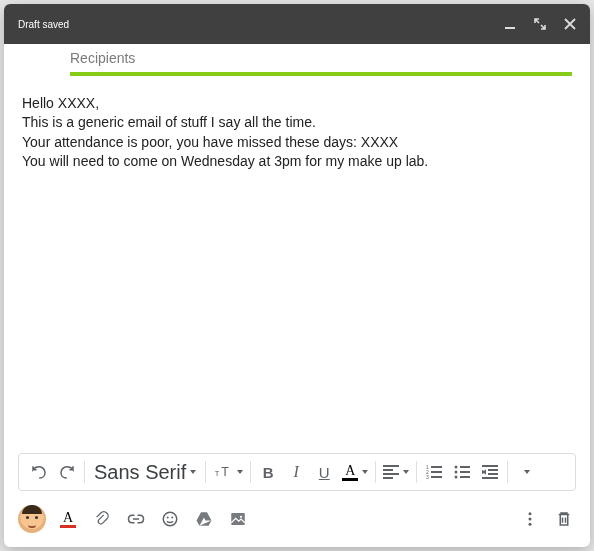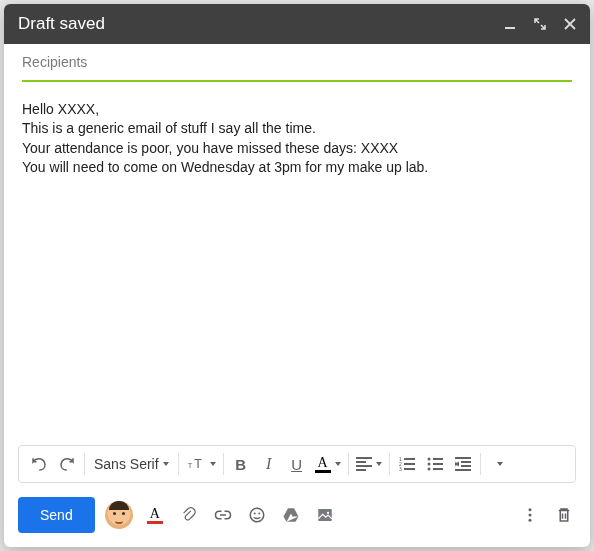--- a/index.html
+++ b/index.html
@@ -22,37 +22,37 @@
     flex-direction: column;
     overflow: hidden;
   }
   .titlebar {
     background: #404040;
     color: #fff;
     height: 40px;
     display: flex;
     align-items: center;
     padding: 0 12px 0 14px;
-    font-size: 17px;
+    font-size: 10px;
   }
   .titlebar .title { flex: 1; }
   .titlebar .win-controls { display: flex; gap: 14px; }
   .titlebar .win-controls .icon-host {
     width: 16px; height: 16px; display: flex; justify-content: center; align-items: center; cursor: pointer;
     color: #ddd;
   }
   .fields {
     padding: 0 18px;
   }
   .field-row {
-    border-bottom: 2px solid #84cc16;
+    border-bottom: 4px solid #84cc16;
     font-size: 14px;
     color: #202124;
-    height: 38px;
-    display: flex; align-items: center;
+    height: 32px;
+    display: flex; align-items: center; margin-left: 48px;
   }
   .field-row.recipients { color: #7a7a7a; }
   .body-area {
     flex: 1;
     padding: 18px 8px 6px 18px;
     font-size: 14px;
     color: #222;
     line-height: 1.38;
     white-space: pre-line;
     overflow: auto;
@@ -69,21 +69,21 @@
     color: #5f6368;
     font-size: 14px;
   }
   .ft-btn {
     height: 28px; min-width: 28px; padding: 0 4px;
     display: flex; align-items: center; justify-content: center;
     cursor: pointer; border-radius: 3px;
     color: #5f6368;
   }
   .ft-sep { width: 1px; height: 22px; background: #e0e0e0; margin: 0 3px; }
-  .ft-font { font-size: 14px; padding: 0 6px; color: #3c4043; font-weight: 500;}
+  .ft-font { font-size: 20px; padding: 0 6px; color: #3c4043; font-weight: 500;}
   .caret::after {
     content: "";
     border-left: 3px solid transparent;
     border-right: 3px solid transparent;
     border-top: 4px solid #5f6368;
     margin-left: 4px;
   }
   .bottom-bar {
     display: flex;
     align-items: center;
@@ -219,21 +219,20 @@
           <path d="M0 1 H16 M6 5 H16 M6 9 H16 M0 13 H16" stroke="currentColor" stroke-width="1.8"></path>
           <path d="M4 7 L0 5 L0 9 Z" fill="currentColor" transform="translate(0,0) scale(1,1)"></path>
           <path d="M0 7 L4 4.5 L4 9.5 Z" fill="currentColor"></path>
         </svg>
     </div>
     <div class="ft-sep"></div>
     <div class="ft-btn caret"></div>
   </div>
 
   <div class="bottom-bar">
-    <button class="send-btn">Send</button>
 
     <div class="avatar-emoji">
       <div class="avatar-hair"></div>
       <div class="avatar-mouth"></div>
     </div>
 
     <div class="bb-icon">
       <div class="text-color-A fg-red">
           <span class="A">A</span>
           <span class="underline"></span>

